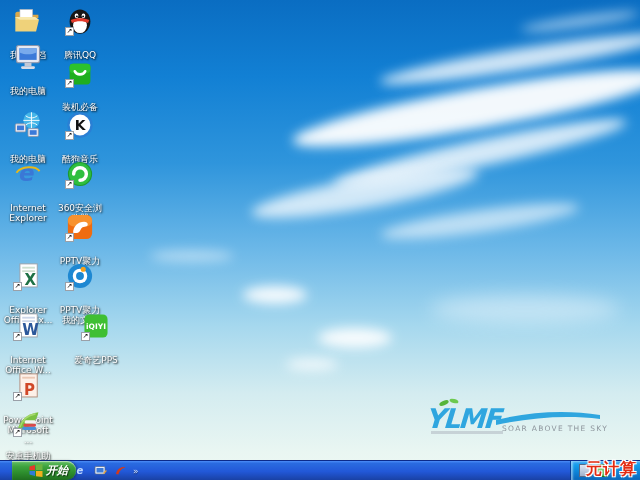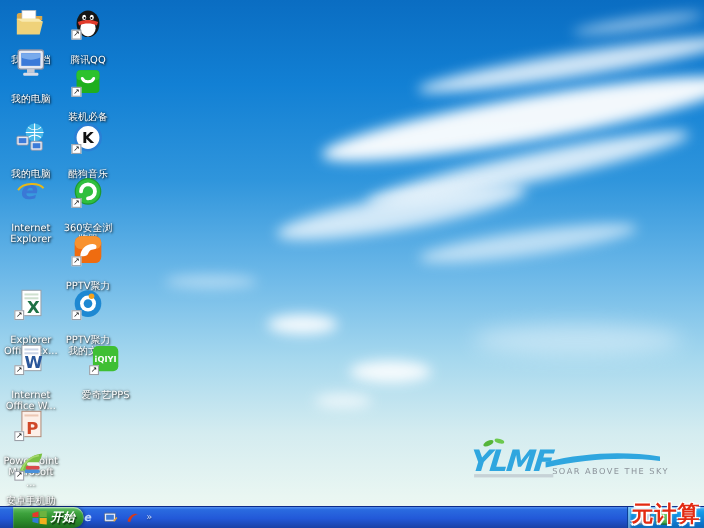--- a/index.html
+++ b/index.html
@@ -48,21 +48,21 @@
     border-left:1px solid #0a3f96;box-shadow:inset 2px 1px 2px rgba(255,255,255,.45);
     display:flex;align-items:center;gap:4px;padding-left:8px;box-sizing:border-box;}
   .ticon1{width:11px;height:11px;background:linear-gradient(#dfe8f4,#9fb2cc);border:1px solid #5a6a85;}
   .ticon2{width:11px;height:11px;border-radius:3px;background:radial-gradient(circle at 35% 30%,#7ad97a,#2e9a2e);border:1px solid #1d701d;}
 
   
   .ylmf{position:absolute;left:428px;top:398px;width:175px;height:42px;z-index:5;}
   .slogan{position:absolute;left:74px;top:26px;font-size:7.5px;font-weight:normal;color:#8d959c;
     letter-spacing:1.3px;white-space:nowrap;}
   .tinyline{position:absolute;left:3px;top:33px;width:72px;height:3px;background:#bfc9d0;opacity:.8;}
-  .cornertext{position:absolute;right:3px;bottom:3px;z-index:40;font-size:20px;font-weight:bold;
+  .cornertext{position:absolute;right:3px;bottom:3px;z-index:40;font-size:16px;font-weight:bold;
     color:#e32b12;letter-spacing:1px;line-height:1;
     text-shadow:-1px -1px 0 #fff,1px -1px 0 #fff,-1px 1px 0 #fff,1px 1px 0 #fff,0 0 3px #fff;}
 </style>
 </head>
 <body>
 
 <div id="screen">
 
   <div class="cloud c1"></div>
   <div class="cloud c2"></div>

